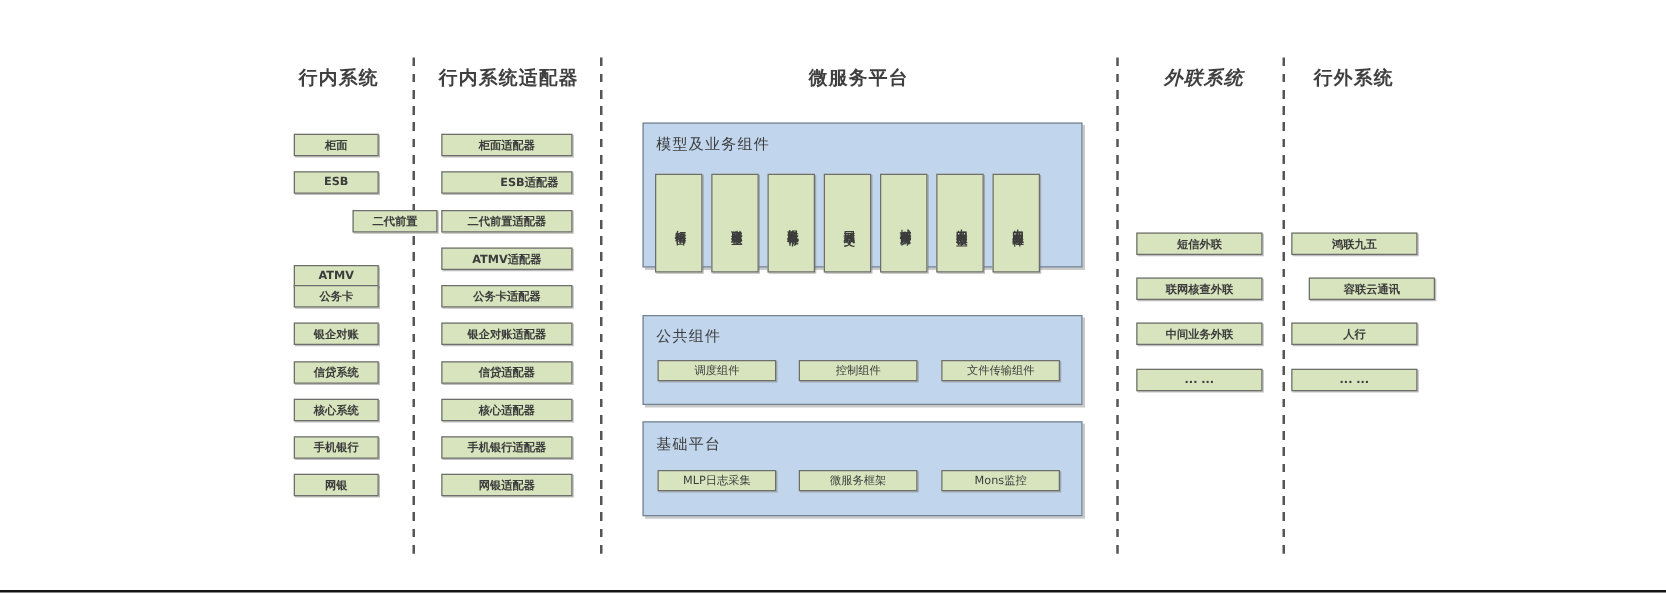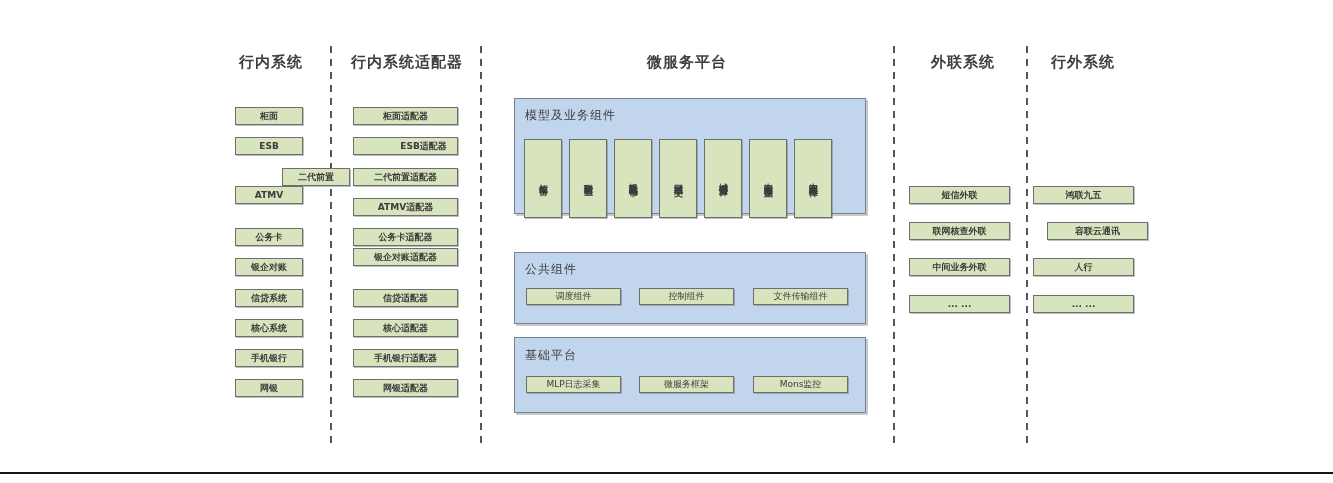--- a/index.html
+++ b/index.html
@@ -54,45 +54,45 @@
   .hrule{position:absolute;left:0;top:472px;width:1333px;height:2px;background:#151515;}
 </style>
 </head>
 <body>
 
 <div class="canvas">
 
   <div class="col-title" style="left:227px;width:88px;">行内系统</div>
   <div class="col-title" style="left:340px;width:134px;">行内系统适配器</div>
   <div class="col-title" style="left:512px;width:350px;">微服务平台</div>
-  <div class="col-title" style="left:903px;width:120px;">外联系统</div>
+  <div class="col-title" style="left:903px;width:120px;font-style:italic;">外联系统</div>
   <div class="col-title" style="left:1023px;width:120px;">行外系统</div>
 
   <div class="vsep" style="left:330px;"></div>
   <div class="vsep" style="left:480px;"></div>
   <div class="vsep" style="left:893px;"></div>
   <div class="vsep" style="left:1026px;"></div>
 
   <div class="gbox row-l" style="top:107px;">柜面</div>
   <div class="gbox row-l" style="top:137px;">ESB</div>
   <div class="gbox row-l" style="top:168px;margin-left:47px;">二代前置</div>
-  <div class="gbox row-l" style="top:186px;">ATMV</div>
+  <div class="gbox row-l" style="top:212px;">ATMV</div>
   <div class="gbox row-l" style="top:228px;">公务卡</div>
   <div class="gbox row-l" style="top:258px;">银企对账</div>
   <div class="gbox row-l" style="top:289px;">信贷系统</div>
   <div class="gbox row-l" style="top:319px;">核心系统</div>
   <div class="gbox row-l" style="top:349px;">手机银行</div>
   <div class="gbox row-l" style="top:379px;">网银</div>
 
   <div class="gbox row-a" style="top:107px;">柜面适配器</div>
   <div class="gbox row-a" style="top:137px;padding-left:36px;">ESB适配器</div>
   <div class="gbox row-a" style="top:168px;">二代前置适配器</div>
   <div class="gbox row-a" style="top:198px;">ATMV适配器</div>
   <div class="gbox row-a" style="top:228px;">公务卡适配器</div>
-  <div class="gbox row-a" style="top:248px;">银企对账适配器</div>
+  <div class="gbox row-a" style="top:258px;">银企对账适配器</div>
   <div class="gbox row-a" style="top:289px;">信贷适配器</div>
   <div class="gbox row-a" style="top:319px;">核心适配器</div>
   <div class="gbox row-a" style="top:349px;">手机银行适配器</div>
   <div class="gbox row-a" style="top:379px;">网银适配器</div>
 
   <div class="panel" style="top:98px;height:116px;">
     <div class="panel-label">模型及业务组件</div>
     <div class="vbox" style="left:9px;">短信平台</div>
     <div class="vbox" style="left:54px;">联网核查</div>
     <div class="vbox" style="left:99px;">银联及银行卡</div>

